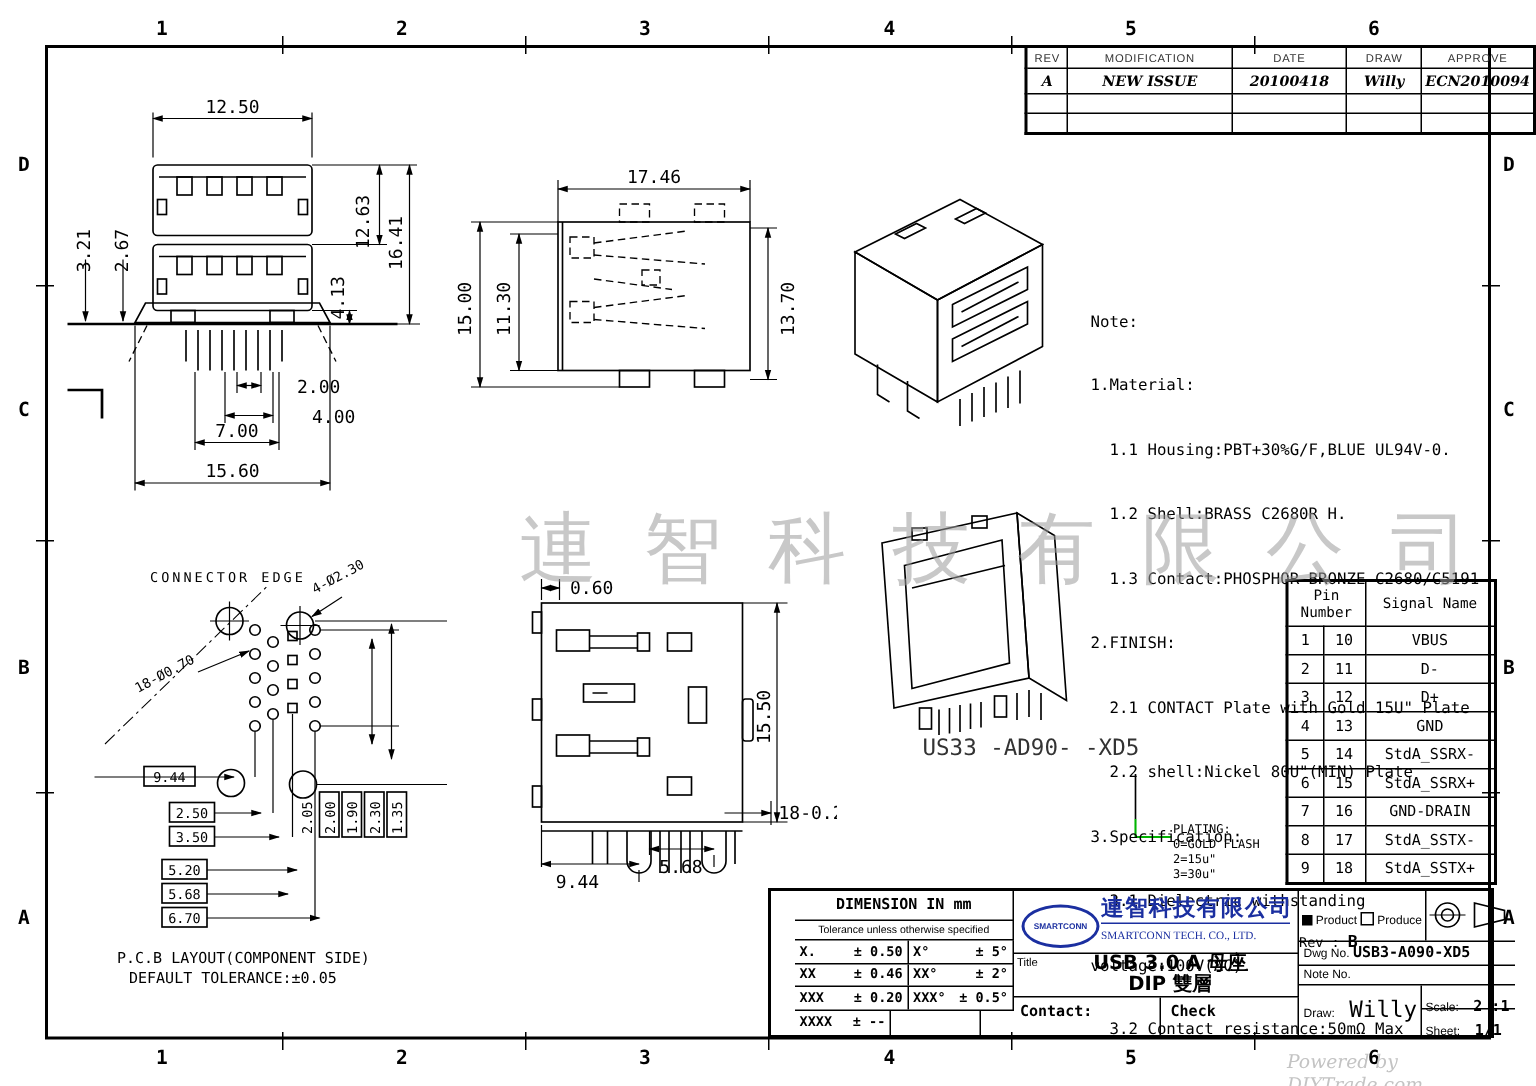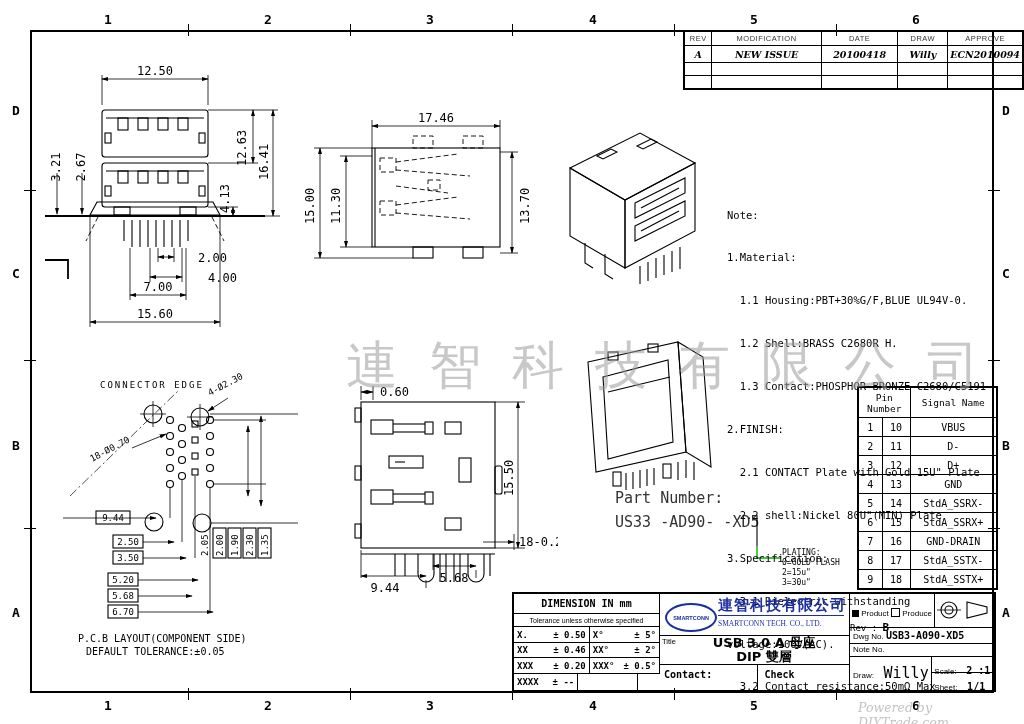--- a/index.html
+++ b/index.html
@@ -15,21 +15,21 @@
   .revtbl td{border:1px solid #000;font:italic bold 9.5px "DejaVu Serif",serif;text-align:center;height:16px;padding:0 2px;}
   .revtbl tr.empty td{height:12px;}
   
   .notes{position:absolute;left:727px;top:179px;width:276px;font:10.5px/14.3px "DejaVu Sans Mono",monospace;white-space:pre;}
   
   .pintbl{position:absolute;left:857px;top:386px;border-collapse:collapse;border:2px solid #000;table-layout:fixed;}
   .pintbl th{border:1px solid #000;font:9.5px "DejaVu Sans Mono",monospace;font-weight:normal;height:29px;padding:0;}
   .pintbl td{border:1px solid #000;font:10px "DejaVu Sans Mono",monospace;text-align:center;height:18px;padding:0 1px;}
   
   .tblock{position:absolute;left:512px;top:592px;width:484px;height:100px;border:2px solid #000;box-sizing:border-box;}
-  .cell{position:absolute;box-sizing:border-box;}
+  .cell{position:absolute;box-sizing:border-box;margin-left:16px;}
   .b-b{border-bottom:1px solid #000;} .b-l{border-left:1px solid #000;} .b-r{border-right:1px solid #000;}
   .tolrow{display:flex;justify-content:space-between;align-items:center;font:bold 9px "DejaVu Sans Mono",monospace;padding:0 3px;}
   .blue{color:#1b2fa0;}
   .logo-oval{position:absolute;left:5px;top:9px;width:48px;height:25px;border:2px solid #1b2fa0;border-radius:50%;
              display:flex;align-items:center;justify-content:center;font:bold 5.5px "Liberation Sans",sans-serif;color:#1b2fa0;}
   .wm{position:absolute;left:346px;top:331px;font:52px "DejaVu Sans",sans-serif;letter-spacing:31px;color:#9c9c9c;opacity:.55;white-space:nowrap;pointer-events:none;z-index:9;}
   .wm2{position:absolute;left:858px;top:700px;font:italic 12.5px "DejaVu Serif",serif;color:#c3c3c3;z-index:9;}
   svg text{fill:#000;font-family:"DejaVu Sans Mono",monospace;}
   .dt{font-size:12px;}
   .sm{font-size:9px;}
@@ -428,21 +428,20 @@
       <rect class="ln" x="185" y="162" width="13" height="30"></rect>
       <text class="sm" transform="translate(195,190) rotate(-90)">2.30</text>
       <rect class="ln" x="200" y="162" width="13" height="30"></rect>
       <text class="sm" transform="translate(210,190) rotate(-90)">1.35</text>
     </g>
     <text x="20" y="276" style="font-size:10px">P.C.B  LAYOUT(COMPONENT SIDE)</text>
     <text x="28" y="289" style="font-size:10px">DEFAULT TOLERANCE:±0.05</text>
   </svg>
 
   <div class="abs" style="left:615px;top:486px;font:15px 'DejaVu Sans Mono',monospace;line-height:24px;color:#333">
-    <div>Part Number:</div>
     <div>US33 -AD90-  -XD5</div>
   </div>
   <svg class="abs" style="left:745px;top:508px" width="50" height="60" viewBox="0 0 50 60">
     <line class="ln" x1="12" y1="8" x2="12" y2="38"></line>
     <polyline class="grn" points="12,38 12,50 36,50"></polyline>
   </svg>
   <div class="abs" style="left:782px;top:548px;font:8px/10px 'DejaVu Sans Mono',monospace">
     <div>PLATING:</div>
     <div>0=GOLD FLASH</div>
     <div>2=15u"</div>

